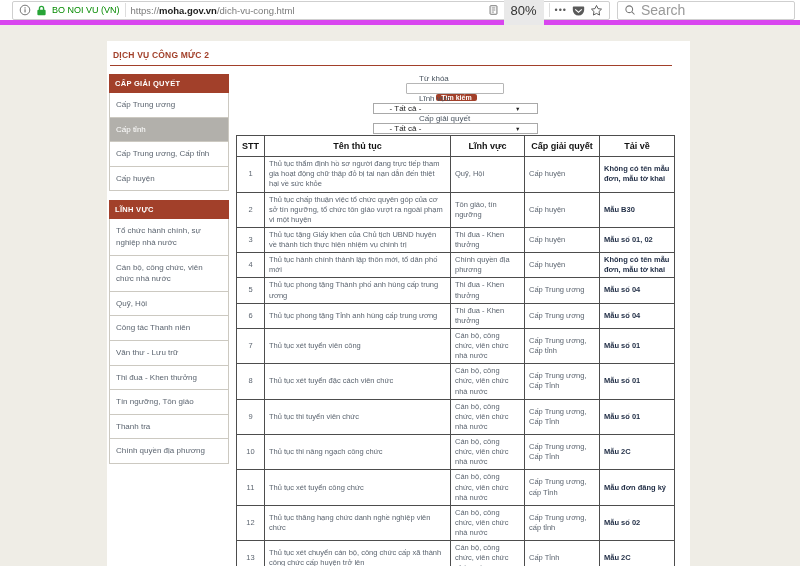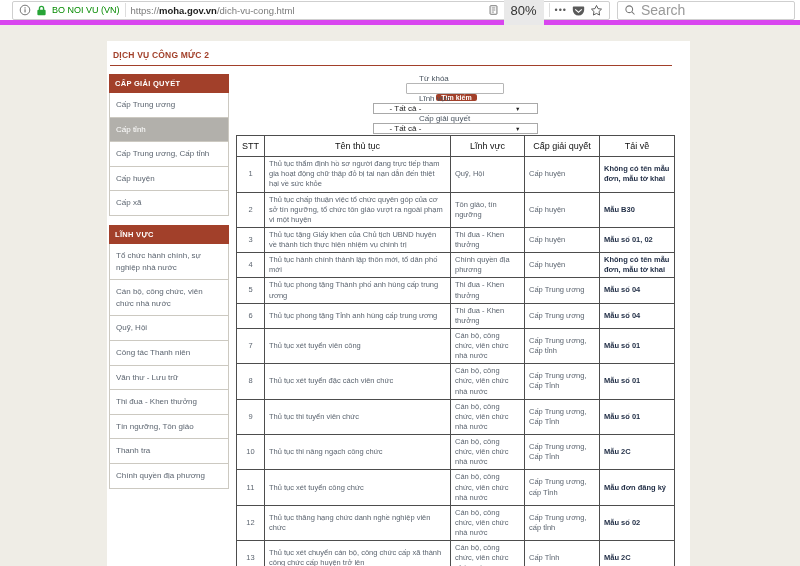--- a/index.html
+++ b/index.html
@@ -61,21 +61,21 @@
        font-family:"Liberation Sans","DejaVu Sans",sans-serif;}
   .select{width:165px;height:14px;border:1px solid #a9a9a9;background:#fff;display:flex;
           align-items:center;justify-content:space-between;padding:0 16px;font-size:8px;
           color:#222;cursor:pointer;}
   .select .caret{font-size:5.5px;color:#222;}
 
   
   table{border-collapse:collapse;width:438px;table-layout:fixed;margin-top:6px;}
   th,td{border:1px solid var(--tbl-border);padding:2px 4px;font-size:7.5px;line-height:1.35;
         color:var(--body-text);vertical-align:middle;word-wrap:break-word;}
-  th{font-size:9px;color:#111;font-weight:normal;text-align:center;padding:4px 2px;}
+  th{font-size:9px;color:#111;font-weight:bold;text-align:center;padding:4px 2px;}
   td.stt{text-align:center;}
   td.dl{font-weight:bold;color:var(--link);cursor:pointer;}
 </style>
 </head>
 <body>
 
 <div class="screen">
 
   <header class="chrome">
     <div class="url-bar">
@@ -133,21 +133,20 @@
       <div class="page-title">DỊCH VỤ CÔNG MỨC 2</div>
 
       <div class="body-row">
         <aside class="sidebar" id="sidebar">
             <div class="sb-section">
               <div class="sb-head">CẤP GIẢI QUYẾT</div>
               <div class="sb-item">Cấp Trung ương</div>
               <div class="sb-item selected">Cấp tỉnh</div>
               <div class="sb-item">Cấp Trung ương, Cấp tỉnh</div>
               <div class="sb-item">Cấp huyện</div>
-              <div class="sb-item">Cấp xã</div>
             </div>
             <div class="sb-section">
               <div class="sb-head">LĨNH VỰC</div>
               <div class="sb-item">Tổ chức hành chính, sự nghiệp nhà nước</div>
               <div class="sb-item">Cán bộ, công chức, viên chức nhà nước</div>
               <div class="sb-item">Quỹ, Hội</div>
               <div class="sb-item">Công tác Thanh niên</div>
               <div class="sb-item">Văn thư - Lưu trữ</div>
               <div class="sb-item">Thi đua - Khen thưởng</div>
               <div class="sb-item">Tín ngưỡng, Tôn giáo</div>

